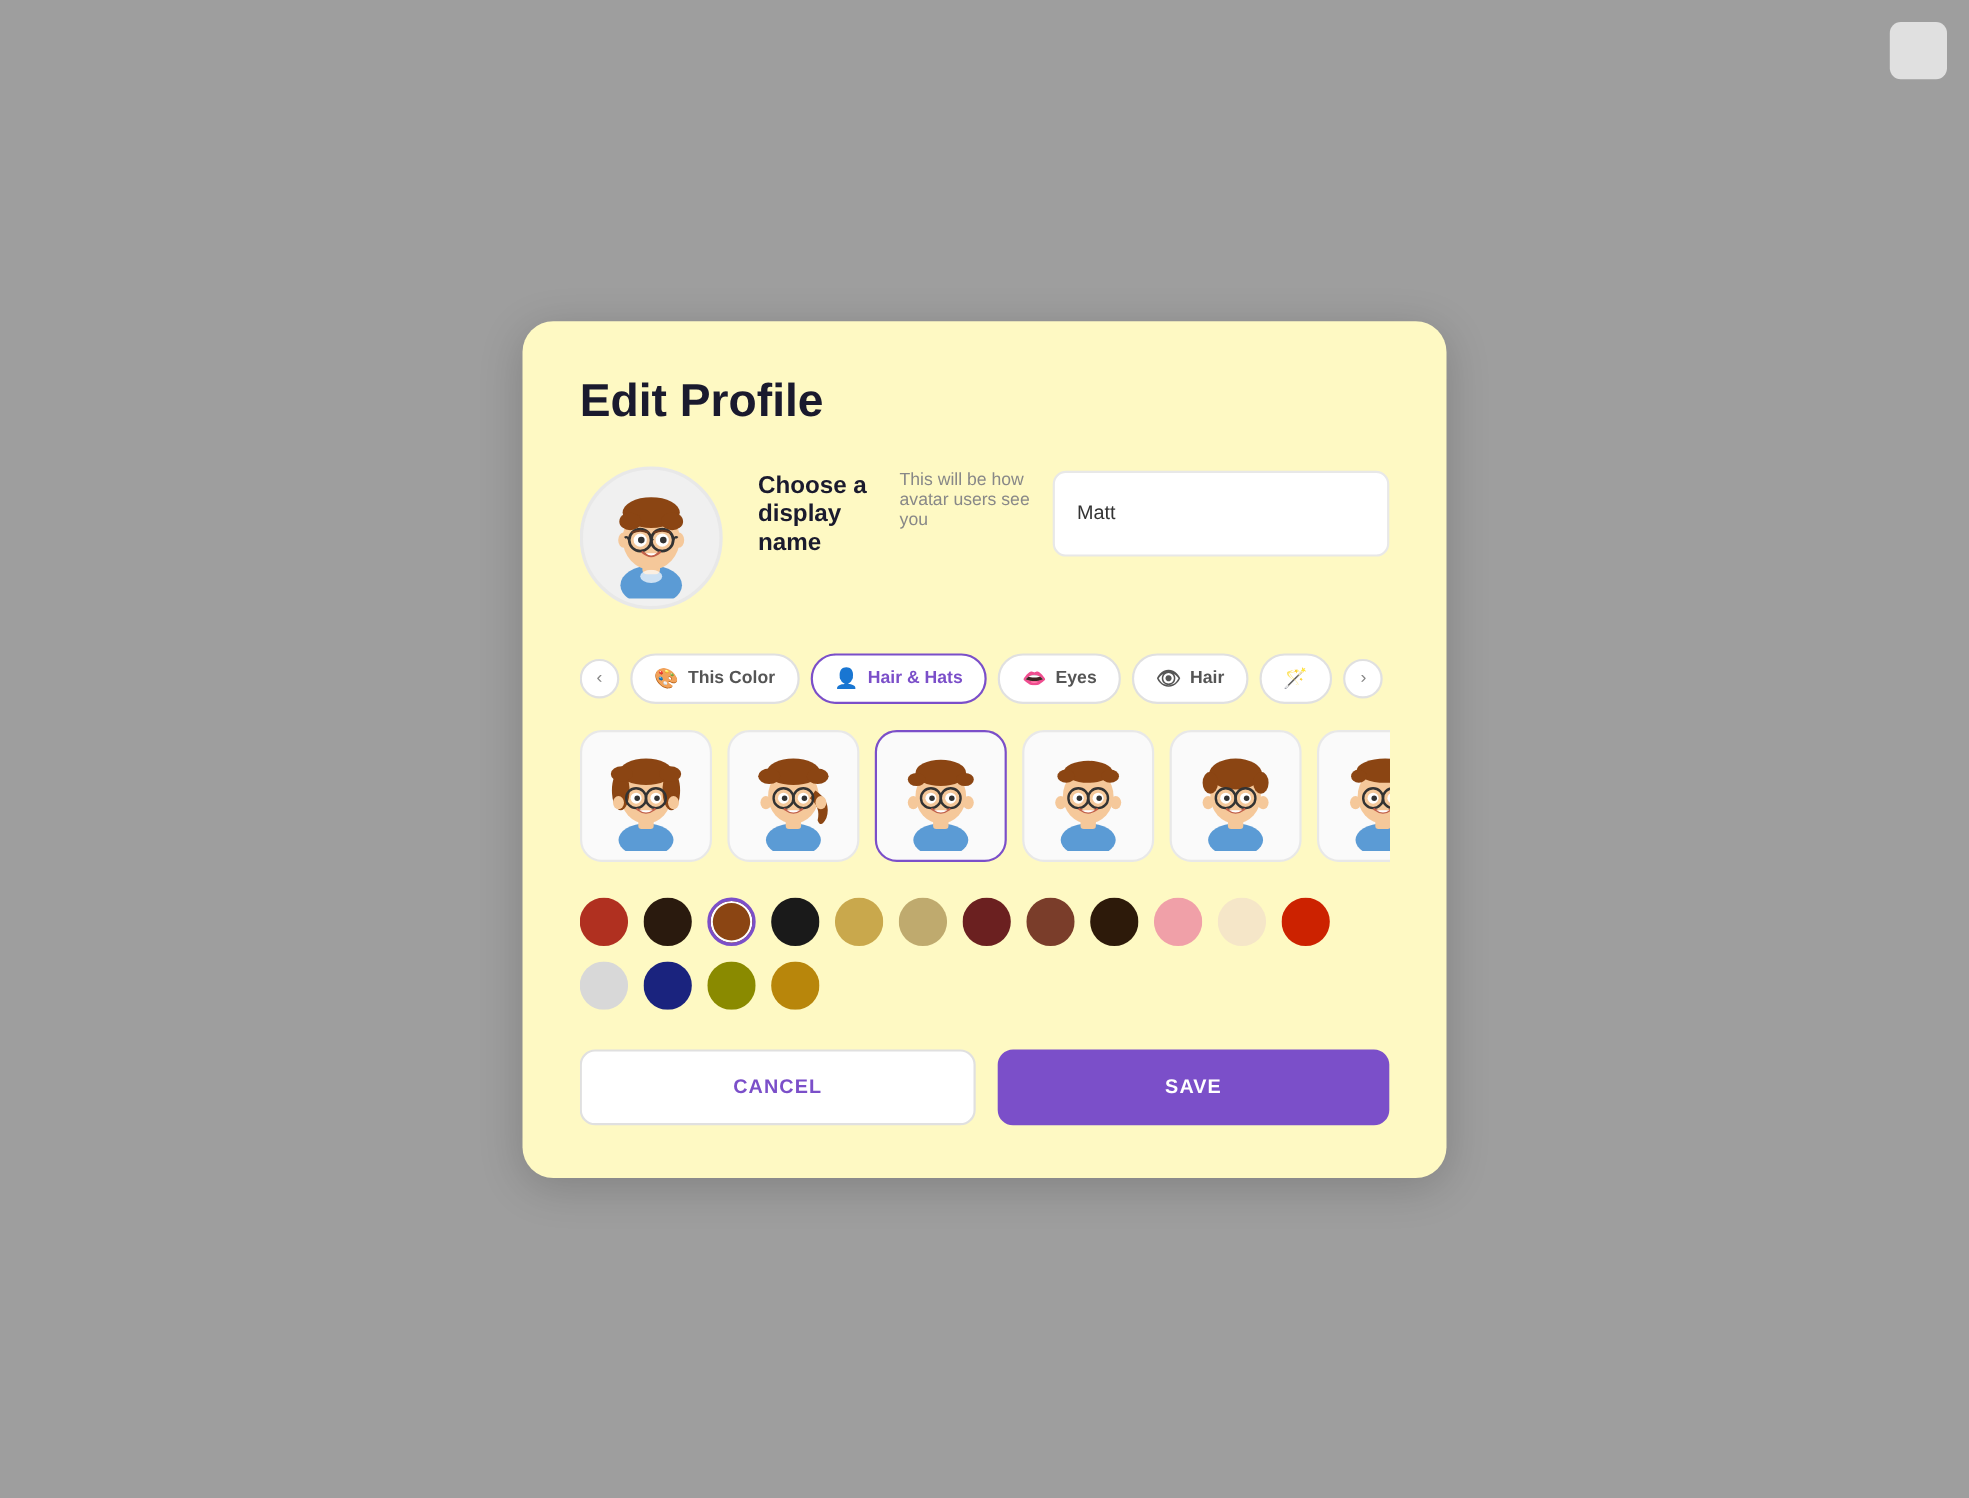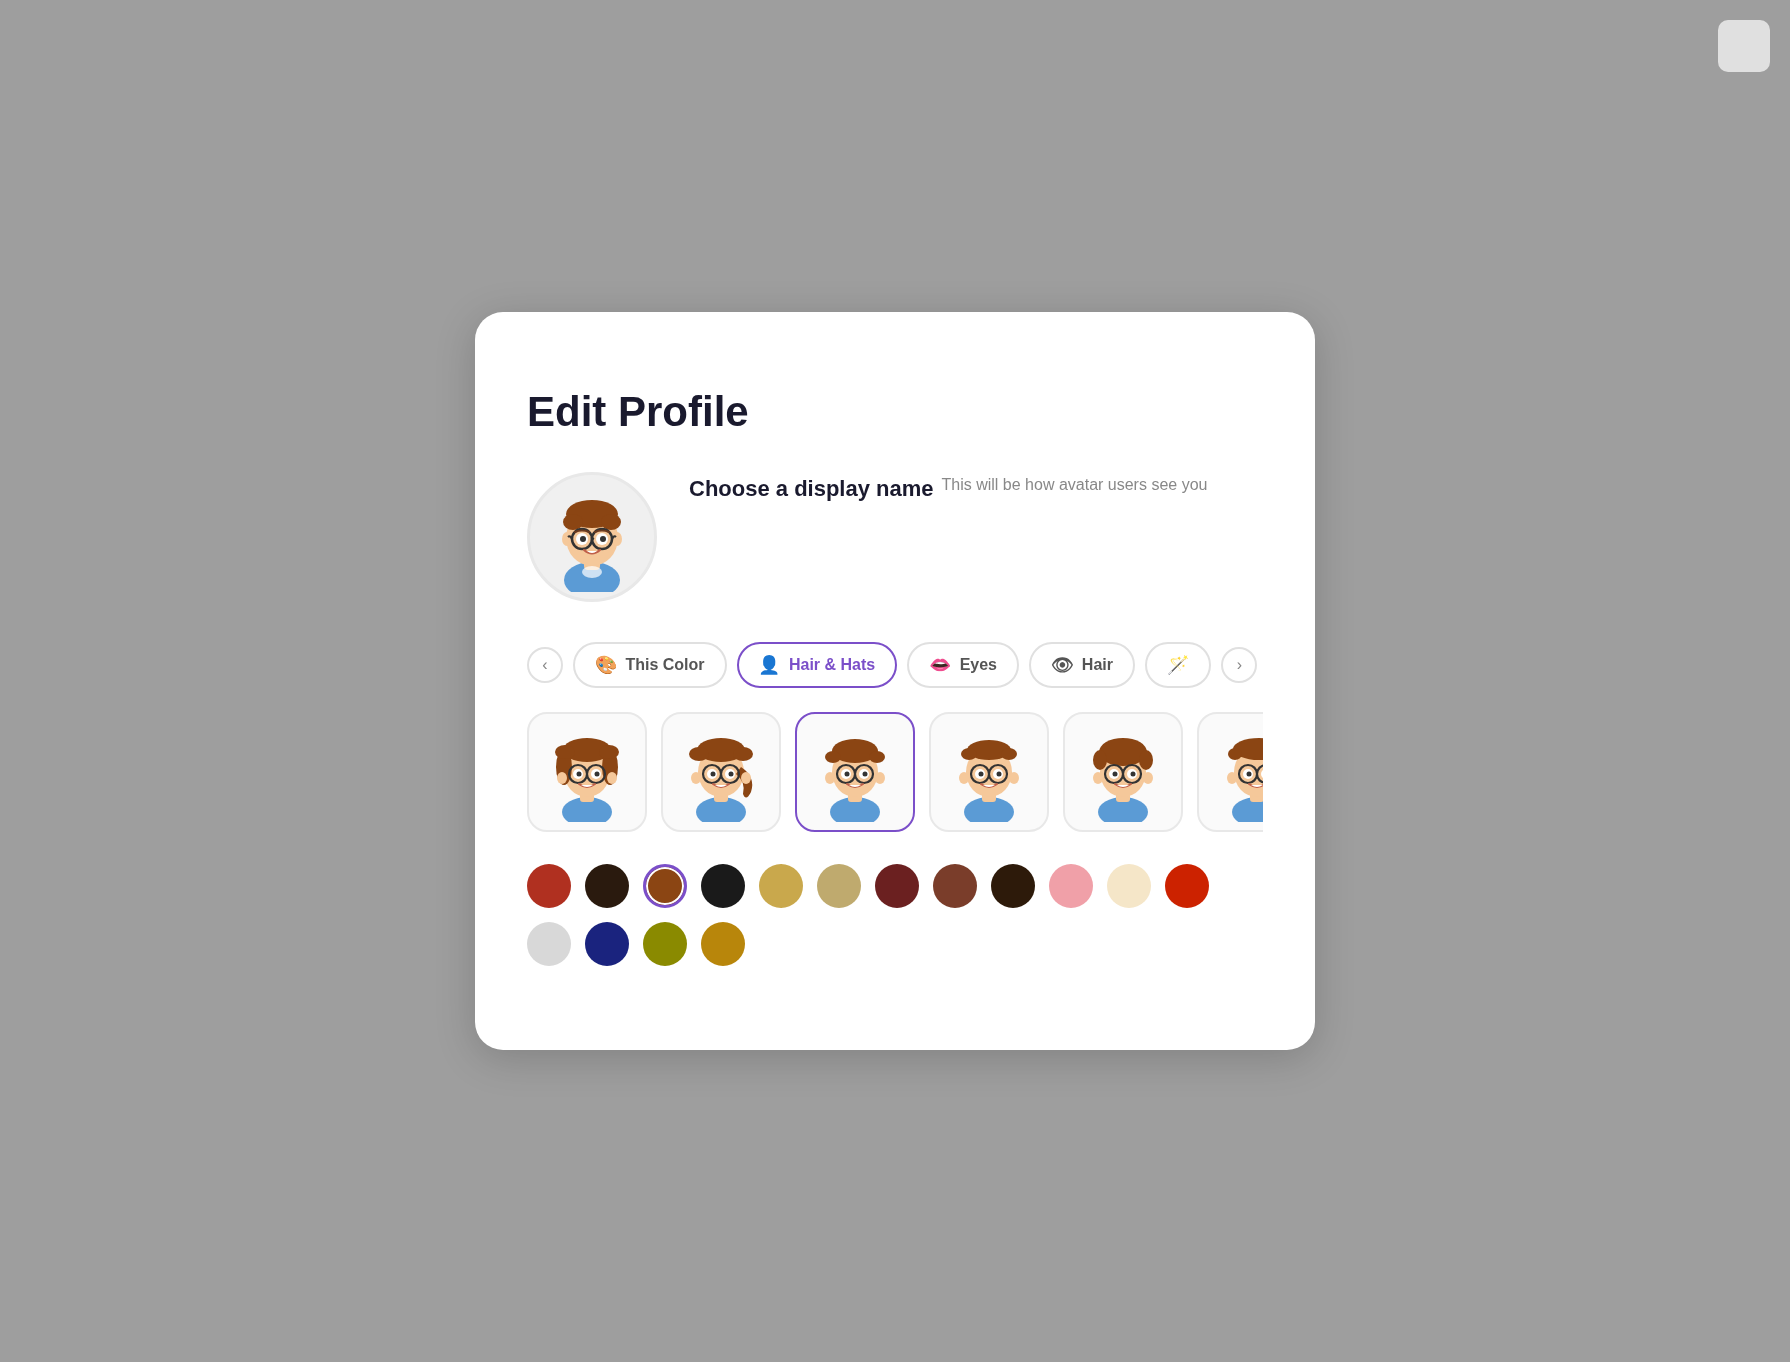--- a/index.html
+++ b/index.html
@@ -21,24 +21,24 @@
       right: 20px;
       width: 52px;
       height: 52px;
       background: #e0e0e0;
       border-radius: 10px;
       border: none;
       cursor: pointer;
     }
 
     .modal {
-      background: #ffffff;
+      background: #fef9c3;
       border-radius: 28px;
       width: 840px;
-      padding: 76px 52px 48px 52px;
+      padding: 48px 52px 48px 52px;
       box-shadow: 0 8px 40px rgba(0,0,0,0.18);
     }
 
     .modal-title {
       font-size: 42px;
       font-weight: 800;
       color: #1a1a2e;
       margin-bottom: 36px;
     }
 
@@ -313,20 +313,21 @@
         <path d="M50 69 Q55 73 60 69" fill="#fff"></path>
 
         <path d="M38 50 Q45 47 52 50" stroke="#6b3a1f" stroke-width="2" fill="none" stroke-linecap="round"></path>
         <path d="M58 50 Q65 47 72 50" stroke="#6b3a1f" stroke-width="2" fill="none" stroke-linecap="round"></path>
       </svg>
     </div>
 
     <div class="name-input-area">
       <div class="display-name-label">Choose a display name</div>
       <div class="display-name-sub">This will be how avatar users see you</div>
+      <input class="name-input" type="text" value="Matt" style="">
     </div>
   </div>
 
 
   <div class="tabs-row">
     <button class="tab-arrow">‹</button>
 
     <button class="tab-btn">
       <span class="tab-icon">🎨</span>
       <span>This Color</span>
@@ -503,14 +504,18 @@
     <div class="color-swatch" style="background:#2d1a0a;"></div>
     <div class="color-swatch" style="background:#f0a0a8;"></div>
     <div class="color-swatch" style="background:#f5e6c8;"></div>
     <div class="color-swatch" style="background:#cc2200;"></div>
     <div class="color-swatch" style="background:#d8d8d8;"></div>
     <div class="color-swatch" style="background:#1a237e;"></div>
     <div class="color-swatch" style="background:#8a8a00;"></div>
     <div class="color-swatch" style="background:#b8860b;"></div>
   </div>
 
+  <div class="action-btns">
+    <button class="cancel-btn">CANCEL</button>
+    <button class="save-btn">SAVE</button>
+  </div>
 
 </div>
 
 </body></html>

